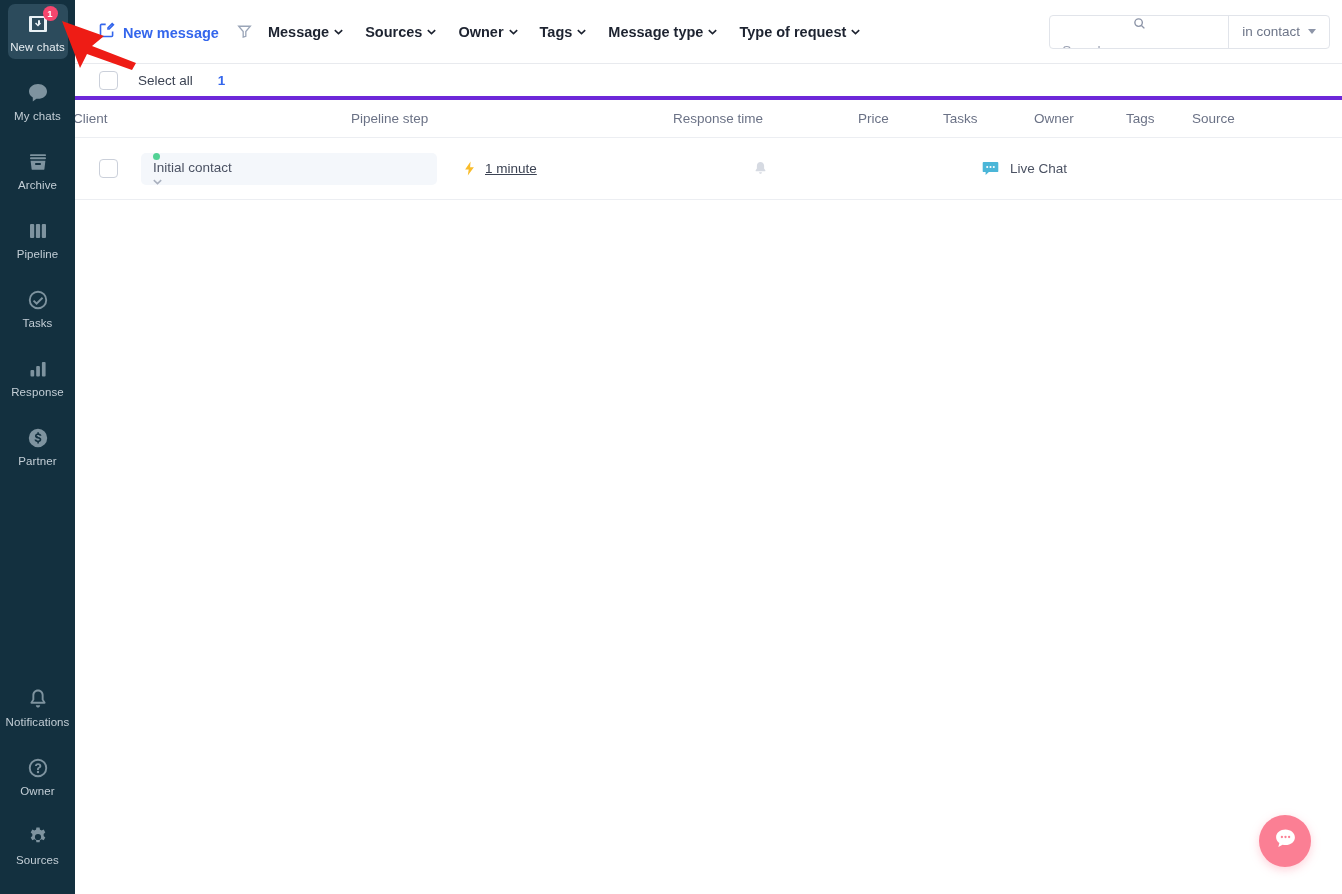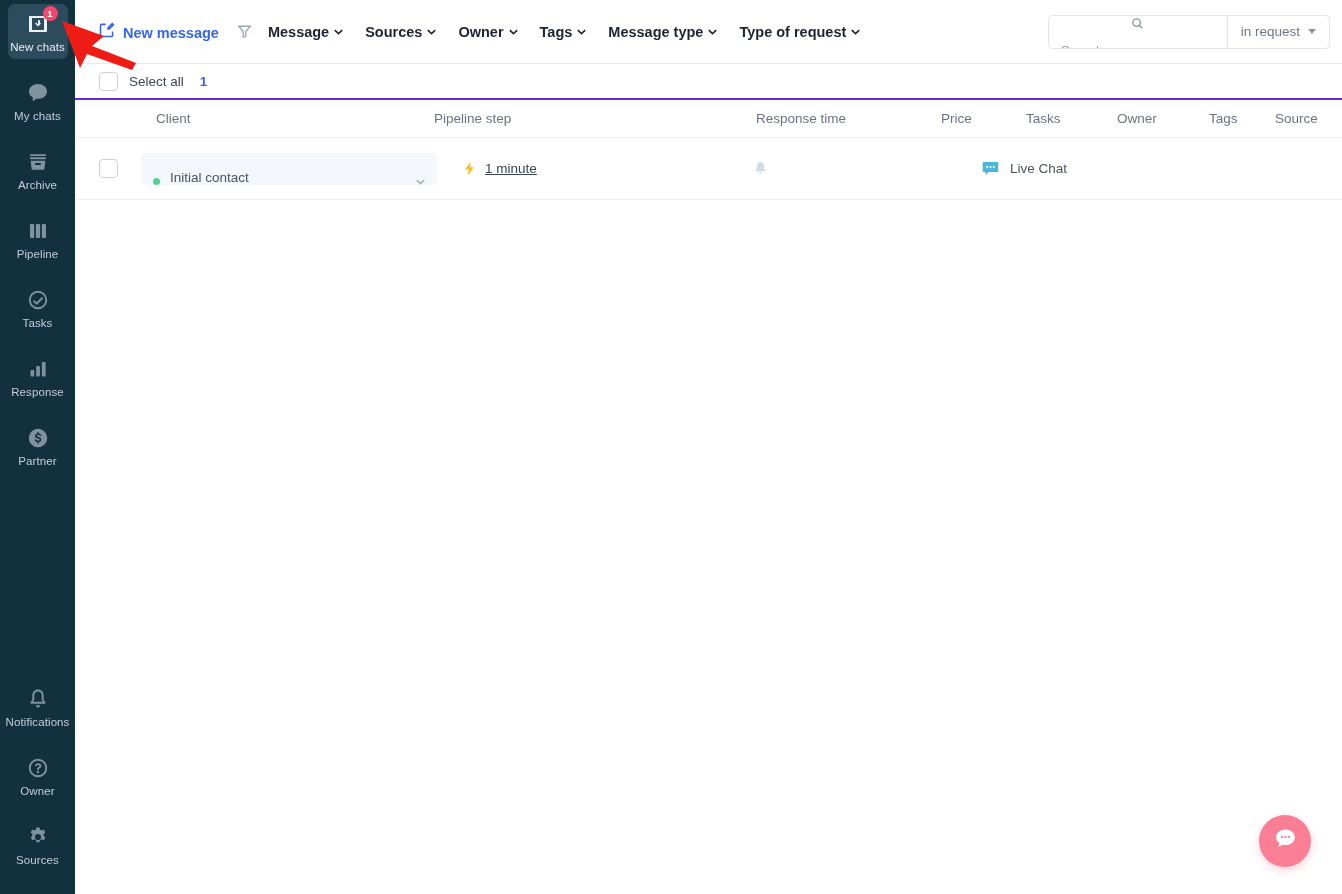--- a/index.html
+++ b/index.html
@@ -86,33 +86,33 @@
   .search-scope {
     border-left: 1px solid #e1e4ea; height: 100%;
     display: flex; align-items: center; gap: 8px;
     padding: 0 13px; font-size: 13.5px; color: #6d7588; cursor: pointer; white-space: nowrap;
   }
   .tri-down { width:0;height:0;border-left:4px solid transparent;border-right:4px solid transparent;border-top:5px solid #8d95a8; }
 
   
   #selectall-row {
     height: 36px; flex: 0 0 36px; display: flex; align-items: center;
-    padding-left: 24px; gap: 11px; border-bottom: 2px solid #6d28d9;
+    padding-left: 24px; gap: 20px; border-bottom: 4px solid #6d28d9;
   }
   .cbox {
     width: 19px; height: 19px; border: 1px solid #cbd0da; border-radius: 4px;
     background: #fff; cursor: pointer; flex:0 0 19px;
   }
   .sel-text { font-size: 13.5px; color: #3c4353; }
   .sel-count { font-size: 13.5px; color: #3466ec; font-weight: bold; margin-left: 5px; }
 
   
   #thead {
     height: 38px; flex: 0 0 38px; display: flex; align-items: center;
-    border-bottom: 1px solid #eceef2; padding-left: 39px;
+    border-bottom: 1px solid #eceef2; padding-left: 39px; justify-content: flex-end;
   }
   .th { font-size: 13.5px; color: #6b7286; white-space: nowrap; }
   #tbody { flex: 1; min-height: 0; }
   .trow {
     height: 62px; display: flex; align-items: center;
     border-bottom: 1px solid #eceef2; padding-left: 24px;
   }
 
   
   .c-check  { width: 42px; flex: 0 0 42px; display:flex; align-items:center; }
@@ -132,22 +132,22 @@
     font-size: 14px; flex: 0 0 36px; margin-right: 16px;
   }
   .client-txt { min-width: 0; flex: 1; }
   .client-name { font-size: 13.8px; font-weight: bold; color: #1d2330; line-height: 18px; }
   .client-prev { display: flex; align-items: center; gap: 7px; margin-top: 3px; }
   .client-msg { font-size: 13.5px; color: #7d8494; }
   .time { font-size: 12.5px; color: #a7adbb; margin-left: 8px; white-space: nowrap; }
 
   .pill {
     background: #f4f7fb; border-radius: 5px; height: 32px;
-    width: 296px; display: flex; align-items: flex-end;
-    padding: 0 12px; cursor: pointer;
+    width: 296px; display: flex; align-items: flex-start;
+    padding: 0 12px; cursor: pointer; flex-direction: column;
   }
   .dot { width: 7px; height: 7px; border-radius: 50%; background: #53d295; margin-right: 10px; flex:0 0 7px;}
   .pill-label { font-size: 13.5px; color: #4b5263; flex: 1; }
   .pill-caret svg { display:block; width:9px;height:6px;stroke:#a9b0be;stroke-width:1.5;fill:none; }
 
   .resp-cell { display: flex; align-items: center; gap: 9px; }
   .resp-text { font-size: 13.5px; color: #3c4353; text-decoration: underline; }
   .bolt svg { display:block; width:13px;height:15px;fill:#f9bc2a; }
   .bell-cell { display:flex; align-items:center; justify-content:flex-start; padding-left: 20px;}
   .bell svg { display:block; width:15px; height:16px; fill:#d6dae2; }
@@ -349,21 +349,21 @@
         <div class="search-box">
           <span>
             <svg viewBox="0 0 16 16">
                 <circle cx="6.9" cy="6.9" r="4.6"></circle>
                 <path d="M10.4 10.4 14 14"></path>
               </svg>
           </span>
           <input type="text" value="" placeholder="Search..." style="">
         </div>
         <div class="search-scope">
-          <span>in request</span>
+          <span>in contact</span>
           <span class="tri-down"></span>
         </div>
       </div>
     </div>
 
     <div id="selectall-row">
       <span class="cbox"></span>
       <span class="sel-text">Select all</span>
       <span class="sel-count">1</span>
     </div>

